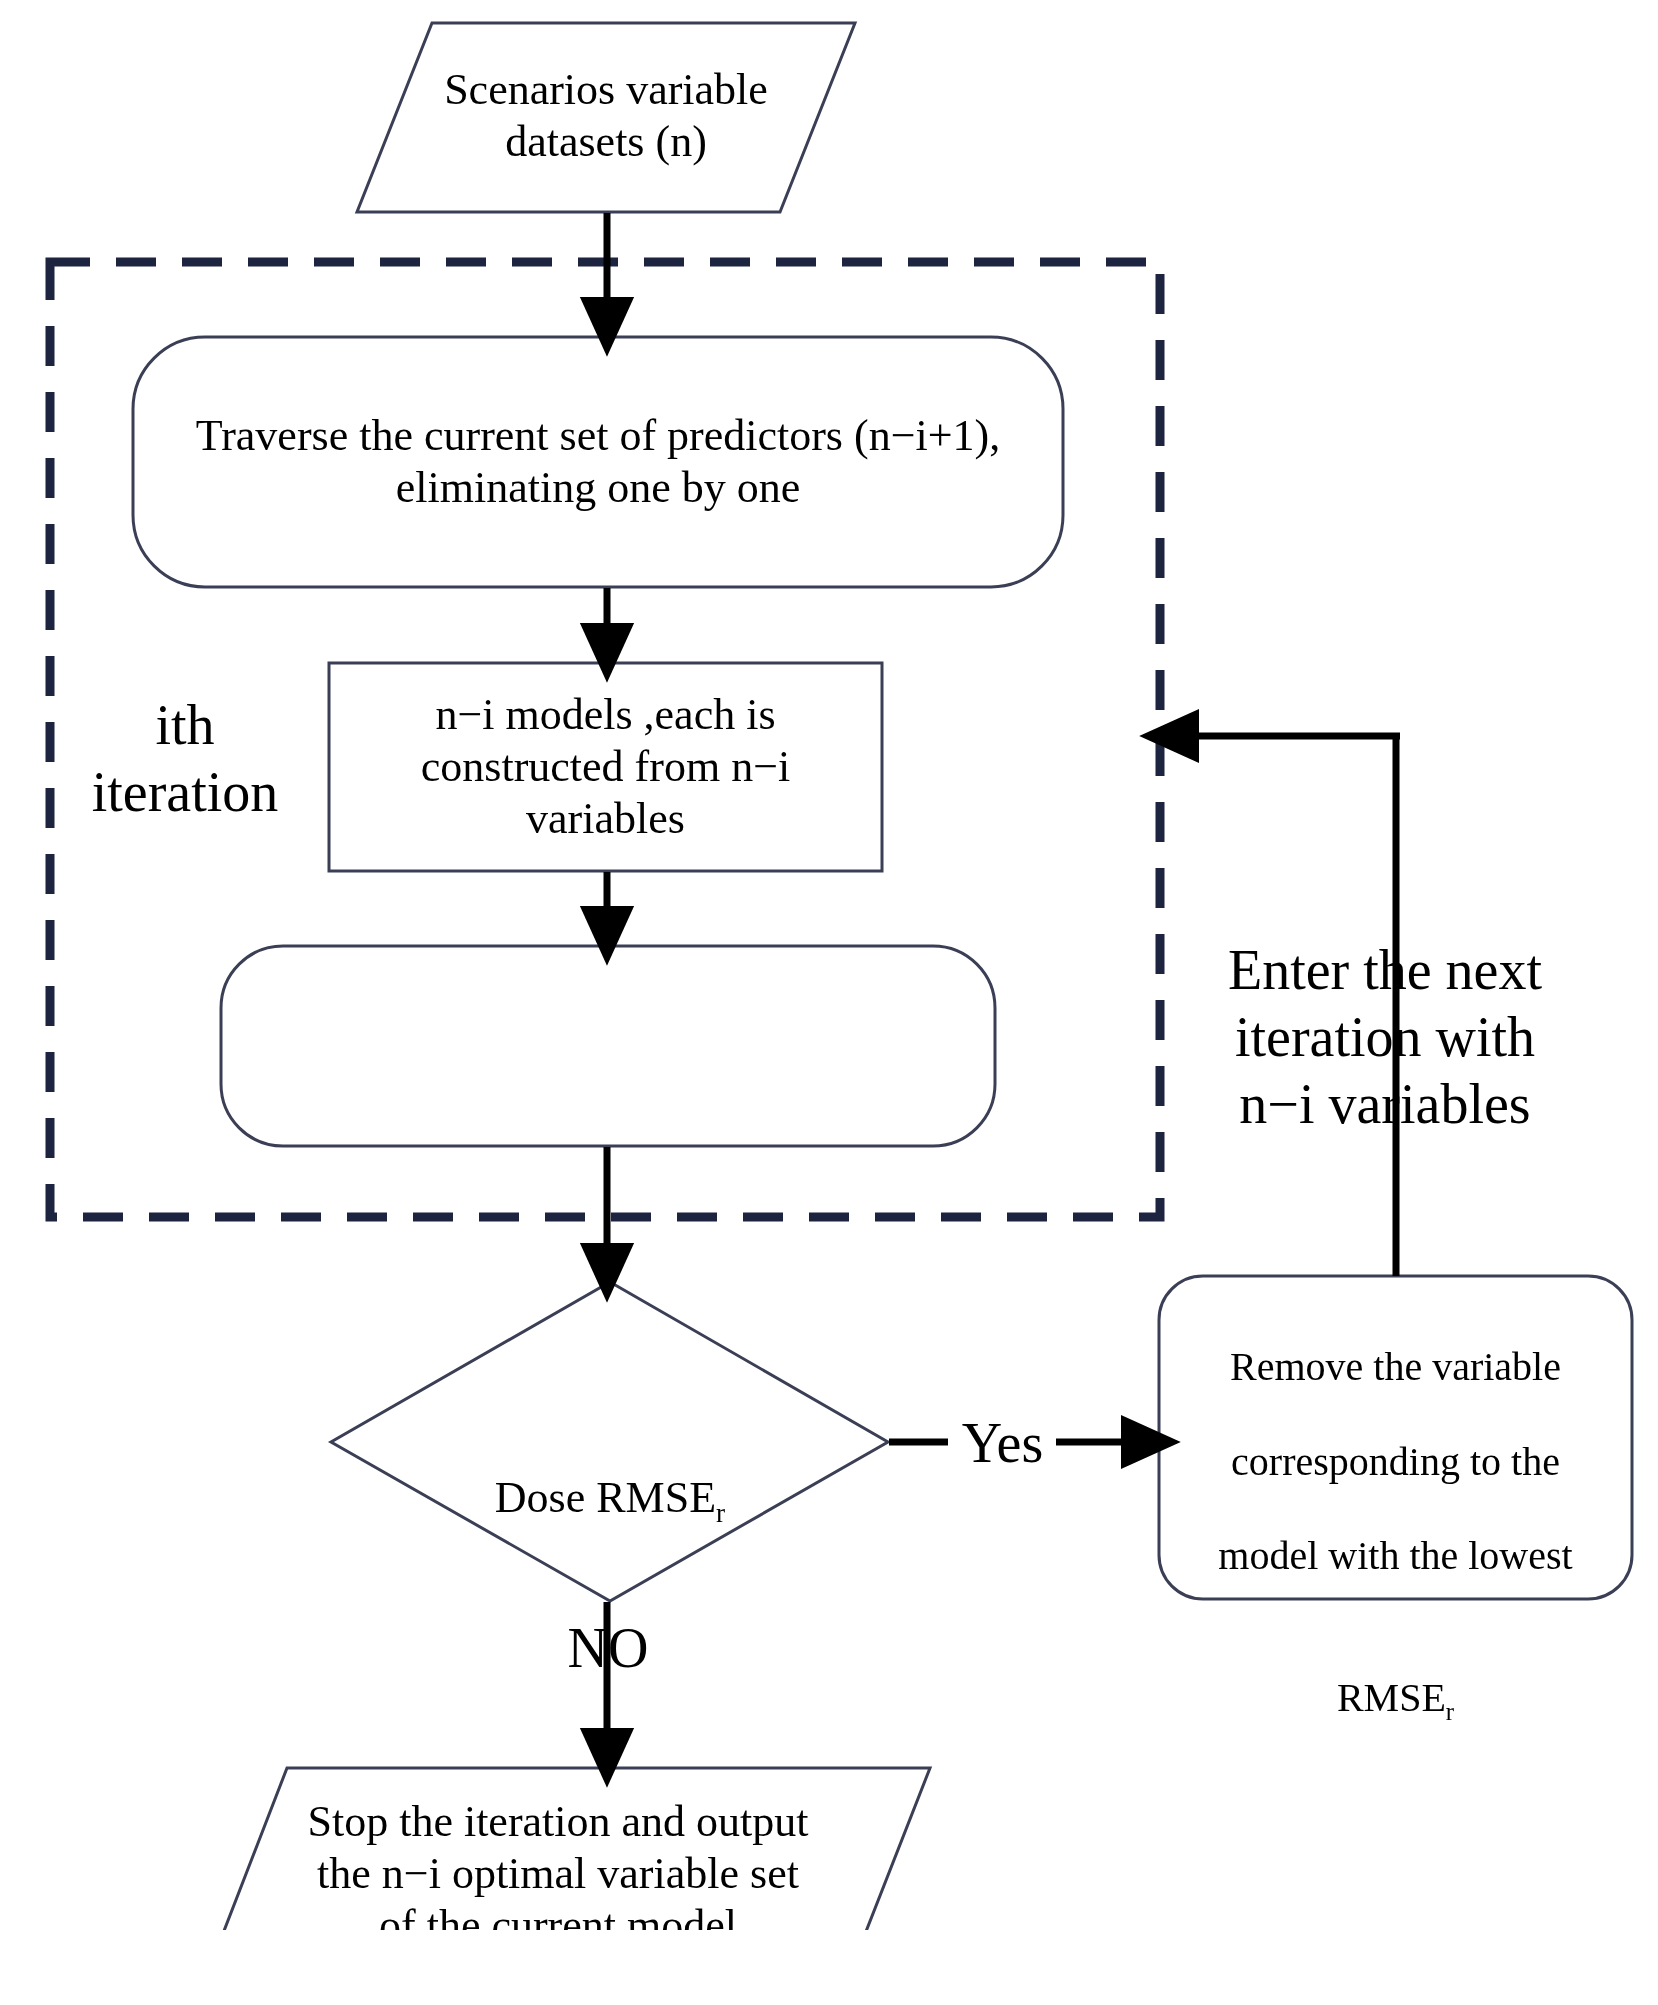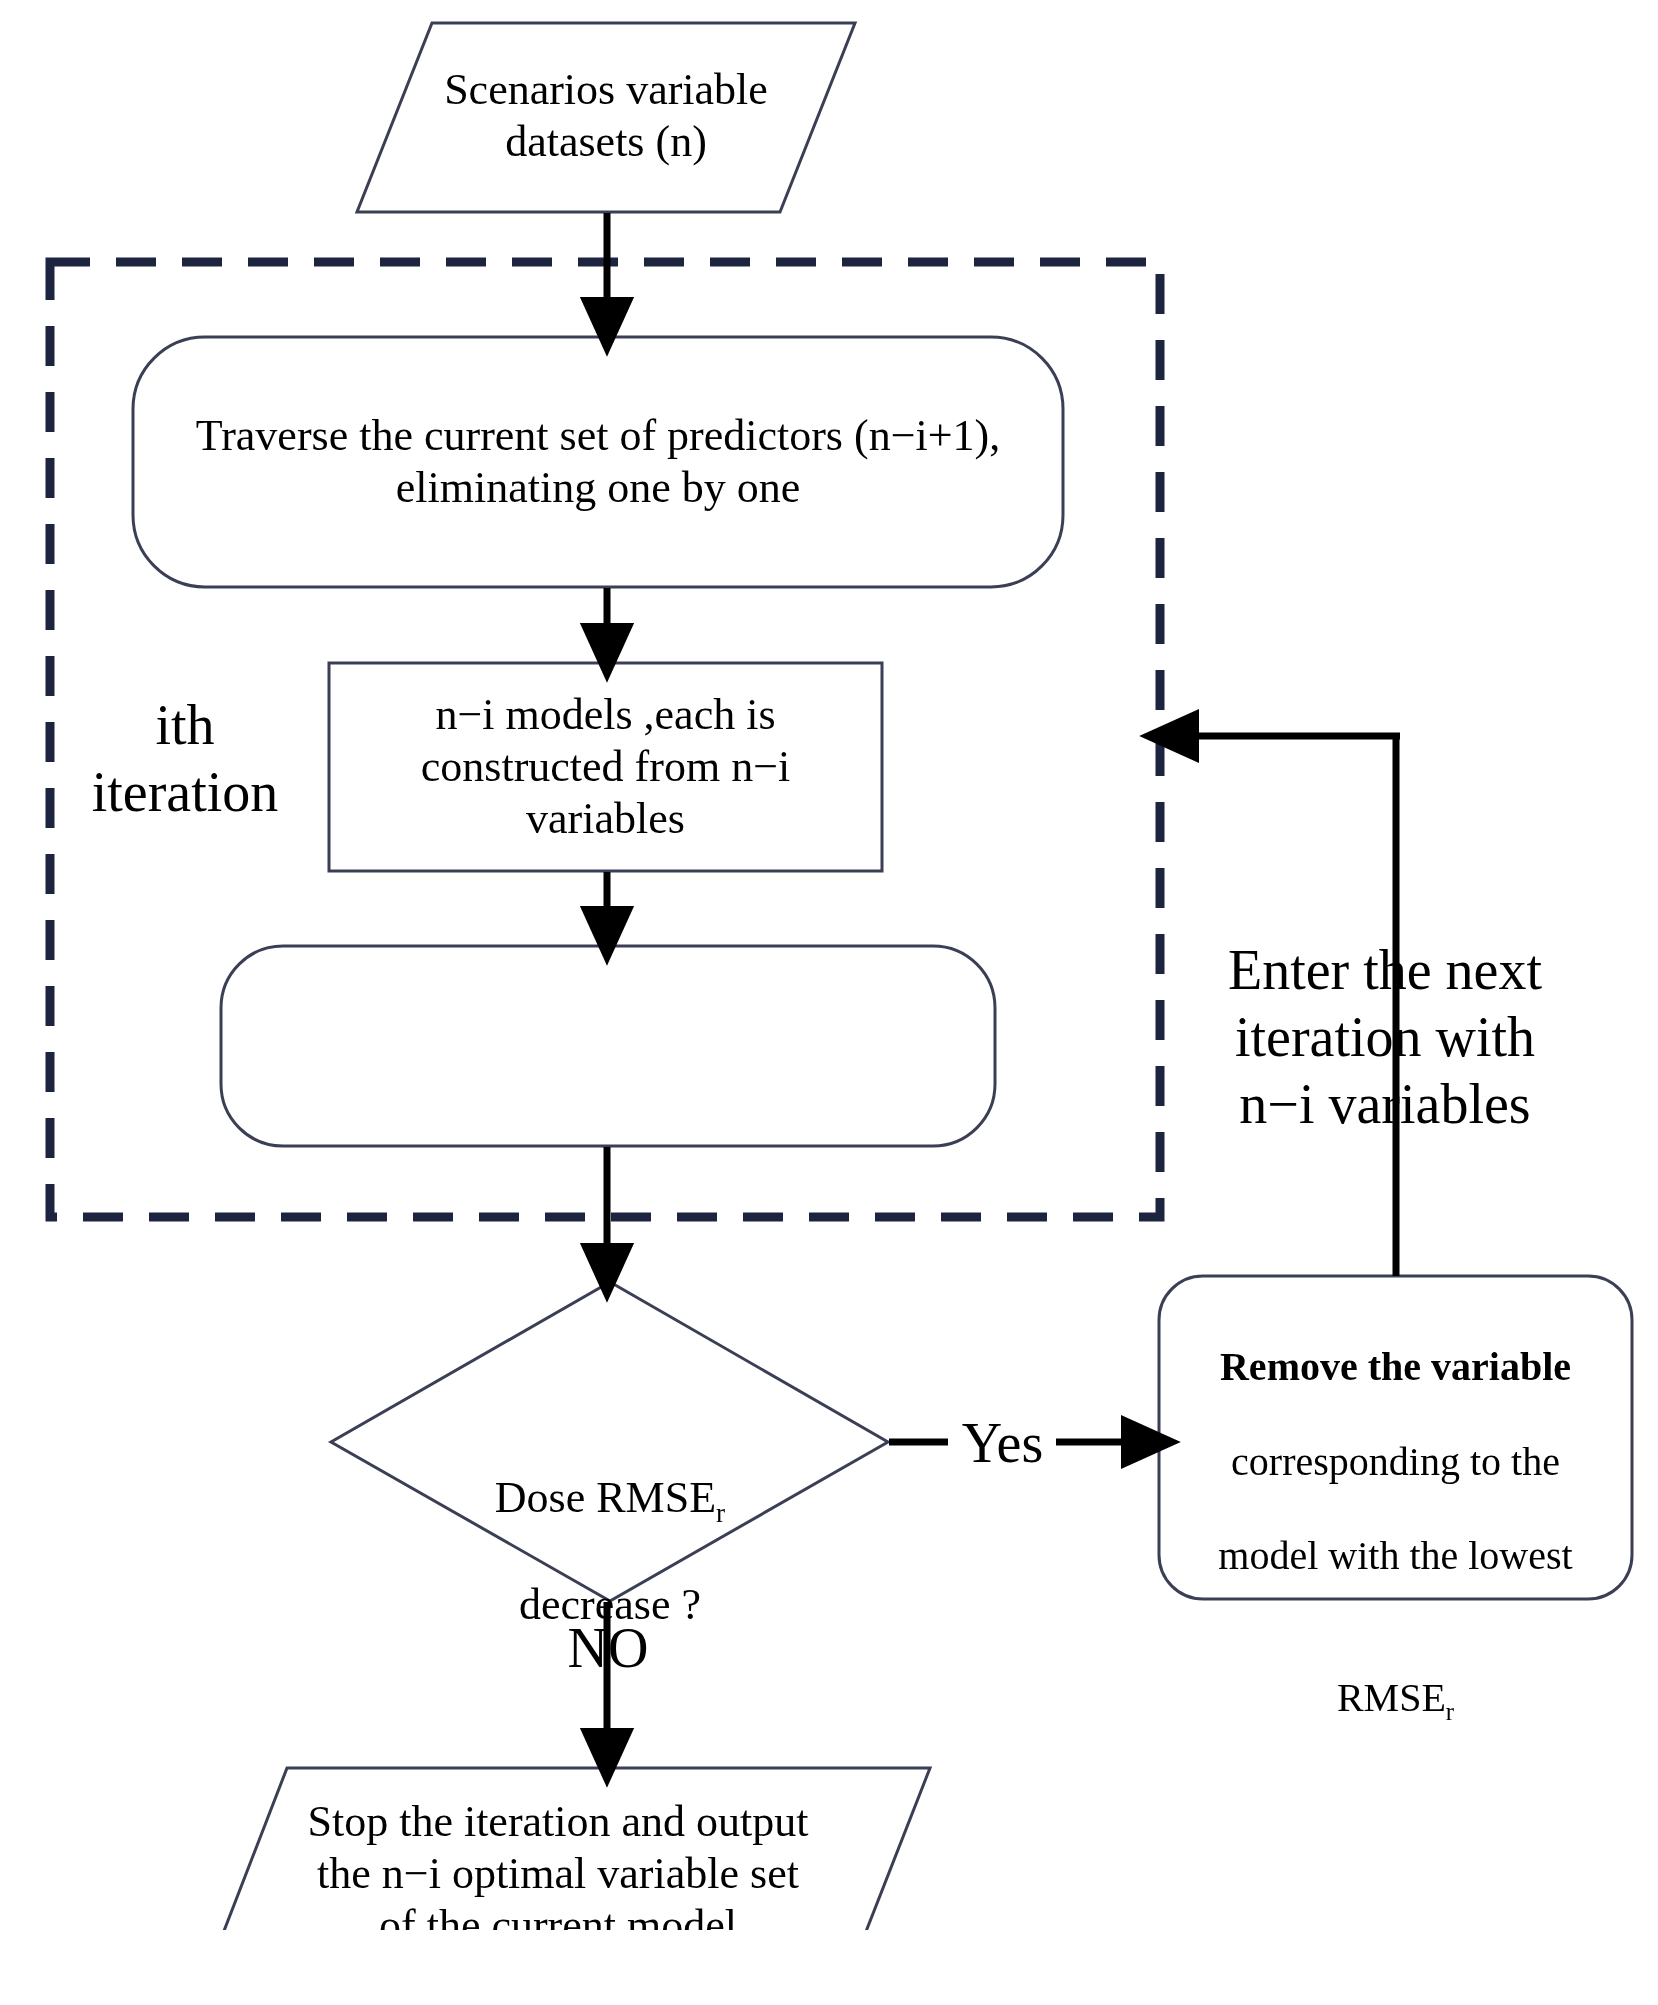--- a/index.html
+++ b/index.html
@@ -105,25 +105,24 @@
 
   <div class="node-text t-44" style="left:339px; top:668px; width:533px; height:198px;">n−i models ,each is
 constructed from n−i
 variables</div>
 
 
   <div class="node-text t-44" style="left:400px; top:1368px; width:420px; height:152px; display:block;">
     <div style="text-align:center;">
       <span>Dose RMSE</span><span class="sub">r</span>
     </div>
-    <div style="text-align:center;">decrease ?</div>
   </div>
 
   <div class="node-text t-40" style="left:1166px; top:1296px; width:459px; height:285px; display:block;">
-    <div style="text-align:center;font-weight:bold;">Remove the variable</div>
+    <div style="text-align:center;">Remove the variable</div>
     <div style="text-align:center;">corresponding to the</div>
     <div style="text-align:center;">model with the lowest</div>
     <div style="text-align:center;">
       <span>RMSE</span><span class="sub">r</span>
     </div>
   </div>
 
   <div class="node-text t-44" style="left:228px; top:1776px; width:660px; height:196px;">Stop the iteration and output
 the n−i optimal variable set
 of the current model</div>

